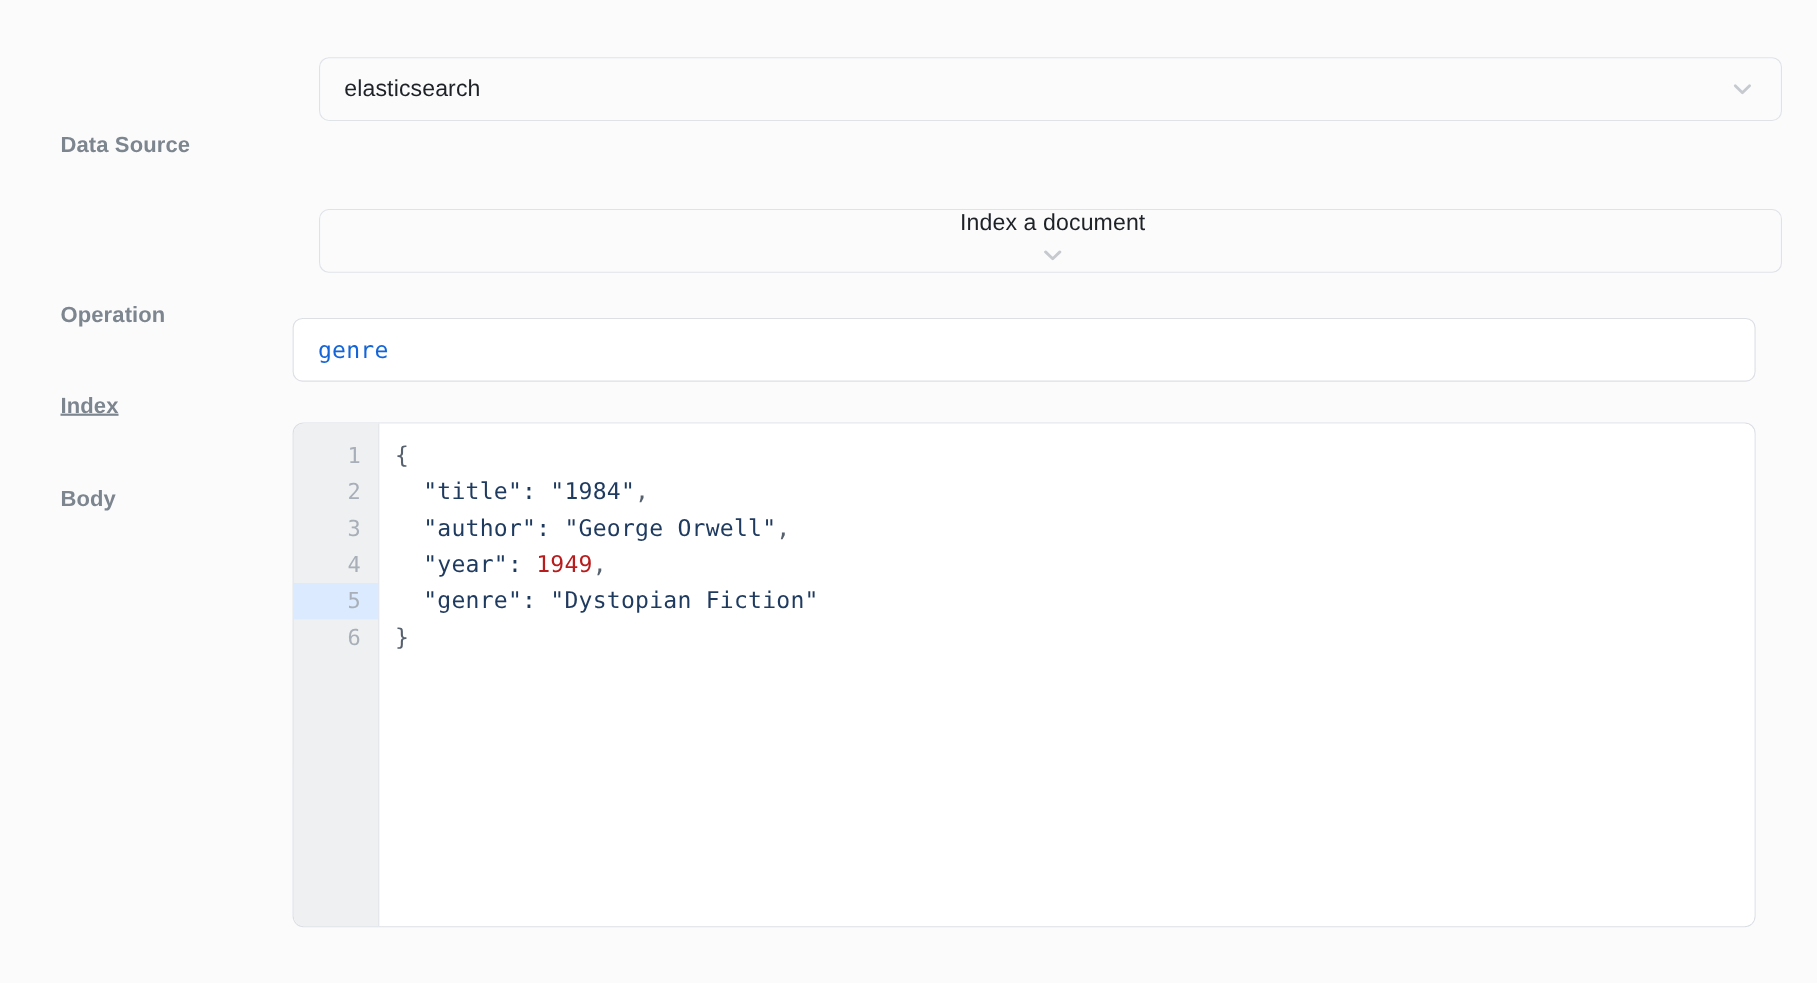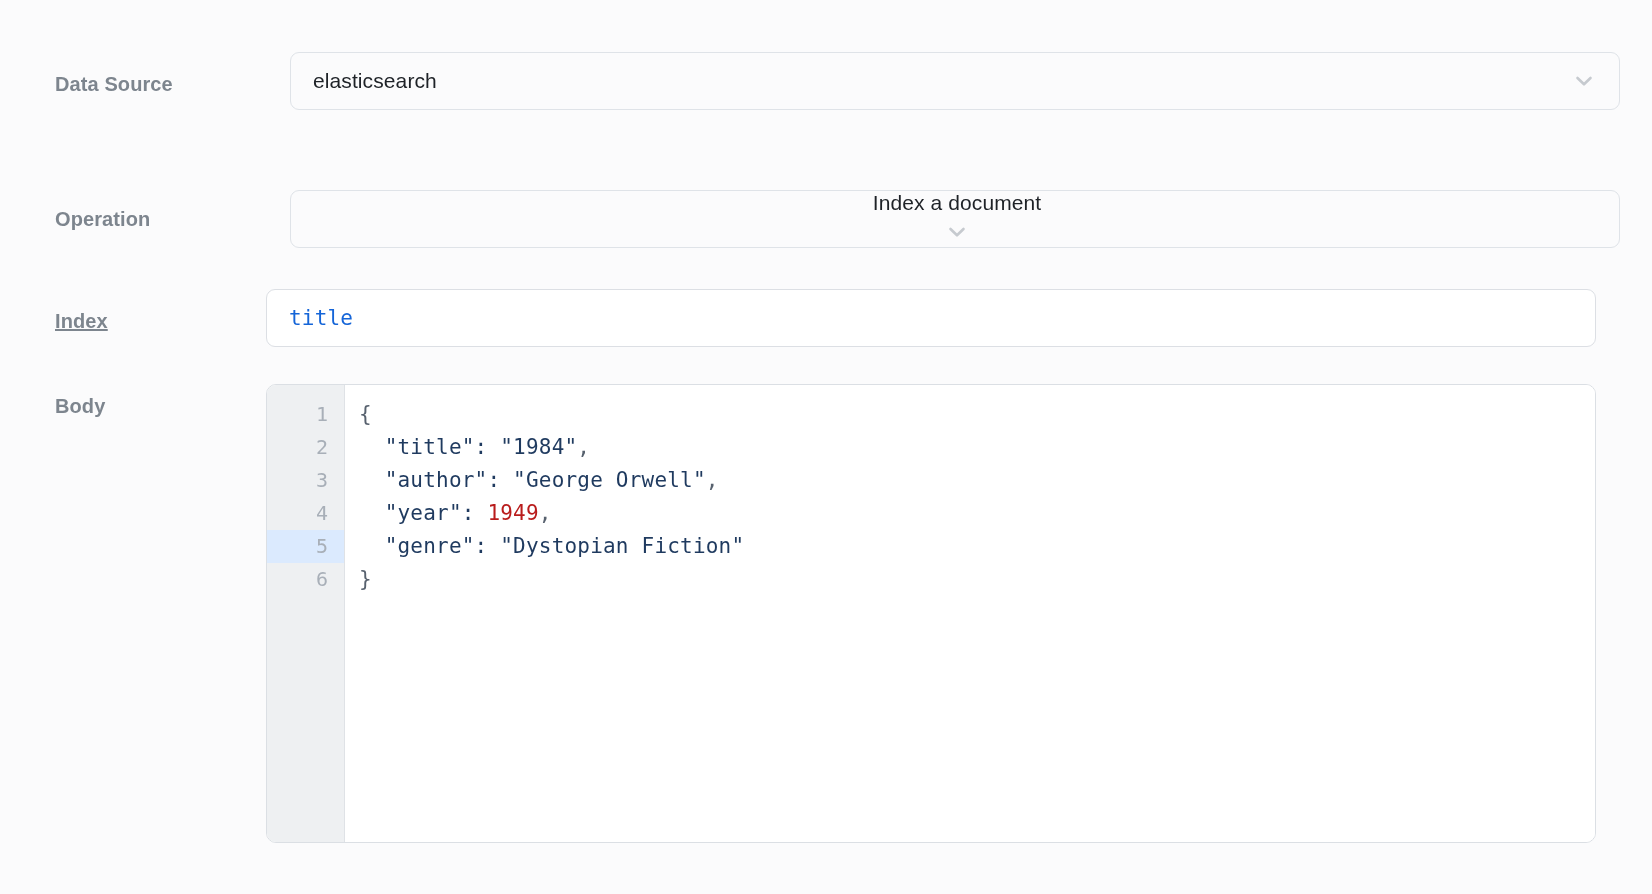--- a/index.html
+++ b/index.html
@@ -28,20 +28,21 @@
   }
   .field-label {
     position: absolute;
     left: 55px;
     width: 200px;
     font-size: 20px;
     font-weight: 700;
     color: #7d858e;
     letter-spacing: 0.1px;
     white-space: nowrap;
+    margin-top: 48px;
   }
 
   
   .control {
     position: absolute;
     left: 266px;
     width: 1330px;
     box-sizing: border-box;
     border: 1px solid #dfe3e8;
     border-radius: 9px;
@@ -148,35 +149,35 @@
       <span class="select-value">elasticsearch</span>
       <span class="chevron-icon">
         <svg width="26" height="26" viewBox="0 0 26 26" aria-hidden="true">
           <path d="M6.5 10 L13 16.3 L19.5 10" fill="none" stroke="#c6cacf" stroke-width="2.6" stroke-linecap="round" stroke-linejoin="round"></path>
         </svg>
       </span>
     </div>
   </div>
 
   <div class="row" style="top:190px;">
-    <div class="field-label" style="top:18px;">Operation</div>
+    <div class="field-label" style="top:38px;">Operation</div>
     <div class="control select-control" style="top:0;flex-direction:column;">
       <span class="select-value">Index a document</span>
       <span class="chevron-icon">
         <svg width="26" height="26" viewBox="0 0 26 26" aria-hidden="true">
           <path d="M6.5 10 L13 16.3 L19.5 10" fill="none" stroke="#c6cacf" stroke-width="2.6" stroke-linecap="round" stroke-linejoin="round"></path>
         </svg>
       </span>
     </div>
   </div>
 
   <div class="row" style="top:289px;">
     <div class="field-label" style="top:21px;text-decoration:underline;">Index</div>
     <div class="control text-control" style="top:0;">
-      <span class="text-value">title</span>
+      <span class="text-value">genre</span>
     </div>
   </div>
 
   <div class="row" style="top:0;height:628px;">
     <div class="field-label" style="top:395px;">Body</div>
     <div class="control editor-control">
       <div class="gutter" id="gutter">
           <div class="gutter-line">1</div>
           <div class="gutter-line">2</div>
           <div class="gutter-line">3</div>

